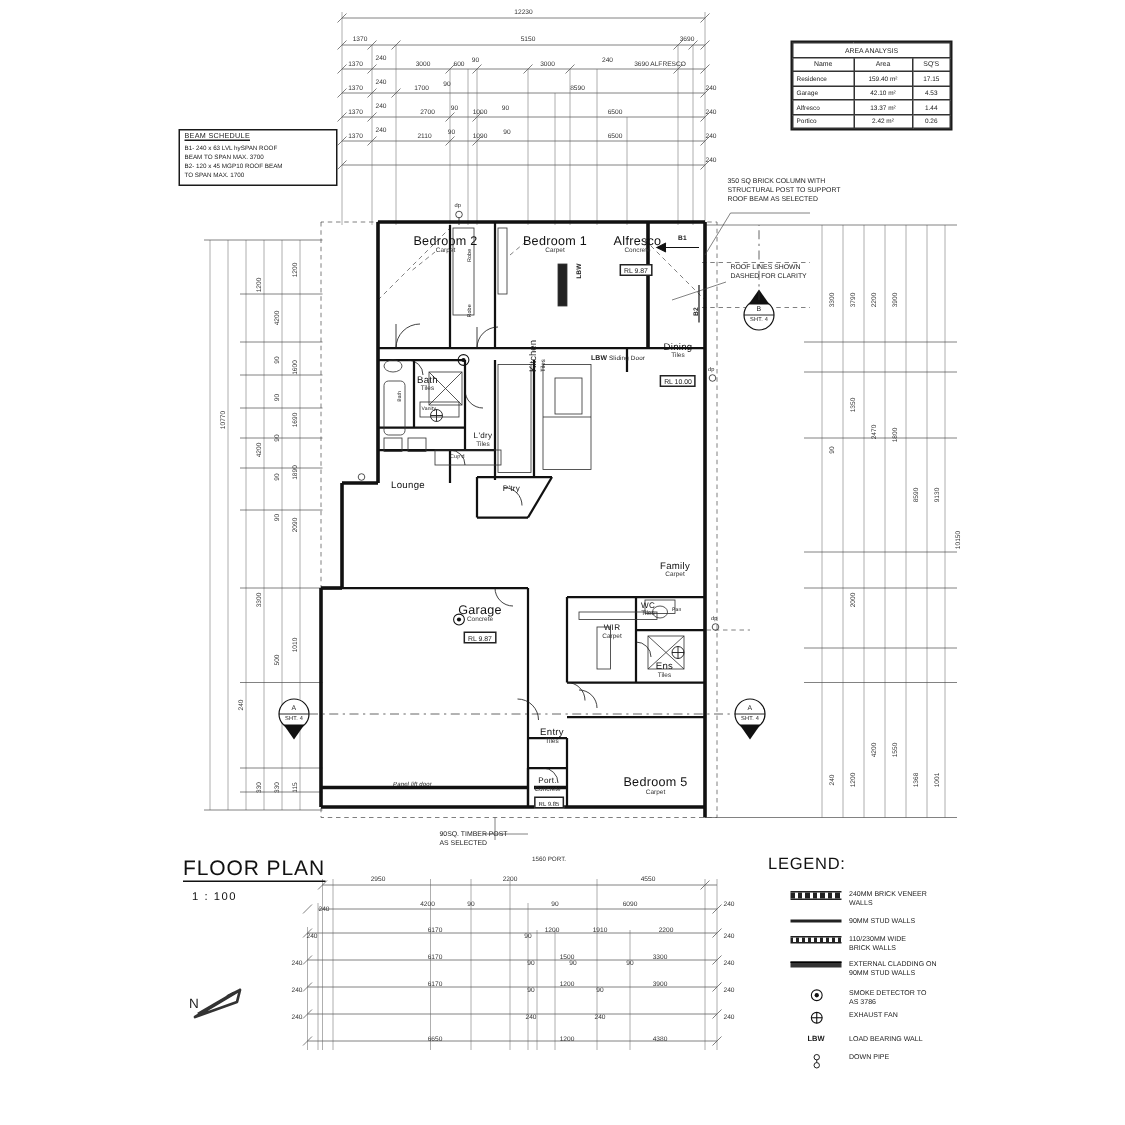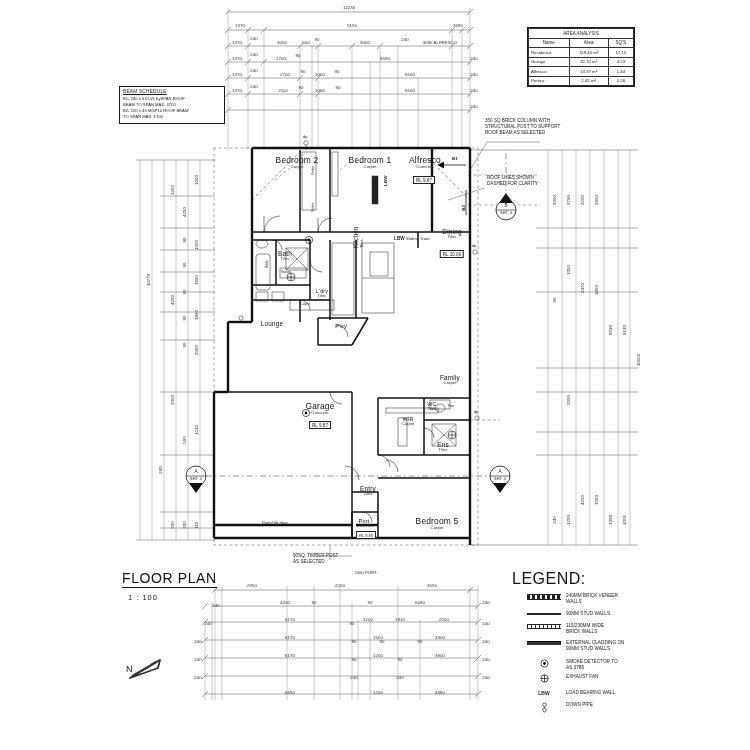--- a/index.html
+++ b/index.html
@@ -23,21 +23,21 @@
   .box{position:absolute;border:0.8px solid #1a1a1a;background:#fff;}
   .hdr{font-size:5.4px;letter-spacing:.2px;}
   table.ax{border-collapse:collapse;width:100%;height:100%;}
   table.ax td,table.ax th{border:0.6px solid #333;font-size:4.3px;font-weight:normal;
       padding:0 2px;text-align:center;color:#222;}
   table.ax th{font-size:4.6px;}
   table.ax td.nm{text-align:left;}
   .title{position:absolute;font-size:14px;letter-spacing:.6px;color:#111;}
   .title u{text-decoration:none;border-bottom:1.4px solid #111;padding-bottom:1px;}
   .scale{position:absolute;font-size:7.5px;letter-spacing:1px;color:#111;}
-  .legendTitle{position:absolute;font-size:16px;letter-spacing:.5px;color:#111;}
+  .legendTitle{position:absolute;font-size:11px;letter-spacing:.5px;color:#111;}
   .lgRow{position:absolute;display:flex;align-items:flex-start;gap:5px;}
   .lgTxt{font-size:4.7px;line-height:1.35;color:#222;white-space:pre;}
   .sw{width:34px;height:4px;flex:none;margin-top:1px;}
   .sw.bv{background:repeating-linear-gradient(90deg,#222 0 3px,#fff 3px 5px);
          border-top:.8px solid #222;border-bottom:.8px solid #222;}
   .sw.stud{background:#222;height:2.4px;margin-top:2px;}
   .sw.brick{background:repeating-linear-gradient(90deg,#222 0 1.5px,#fff 1.5px 4px);
          border-top:.7px solid #222;border-bottom:.7px solid #222;height:3.4px;}
   .sw.clad{background:#333;height:3.4px;border-top:1.2px solid #000;}
   .lbwTag{font-size:5px;font-weight:bold;width:34px;text-align:center;flex:none;}

